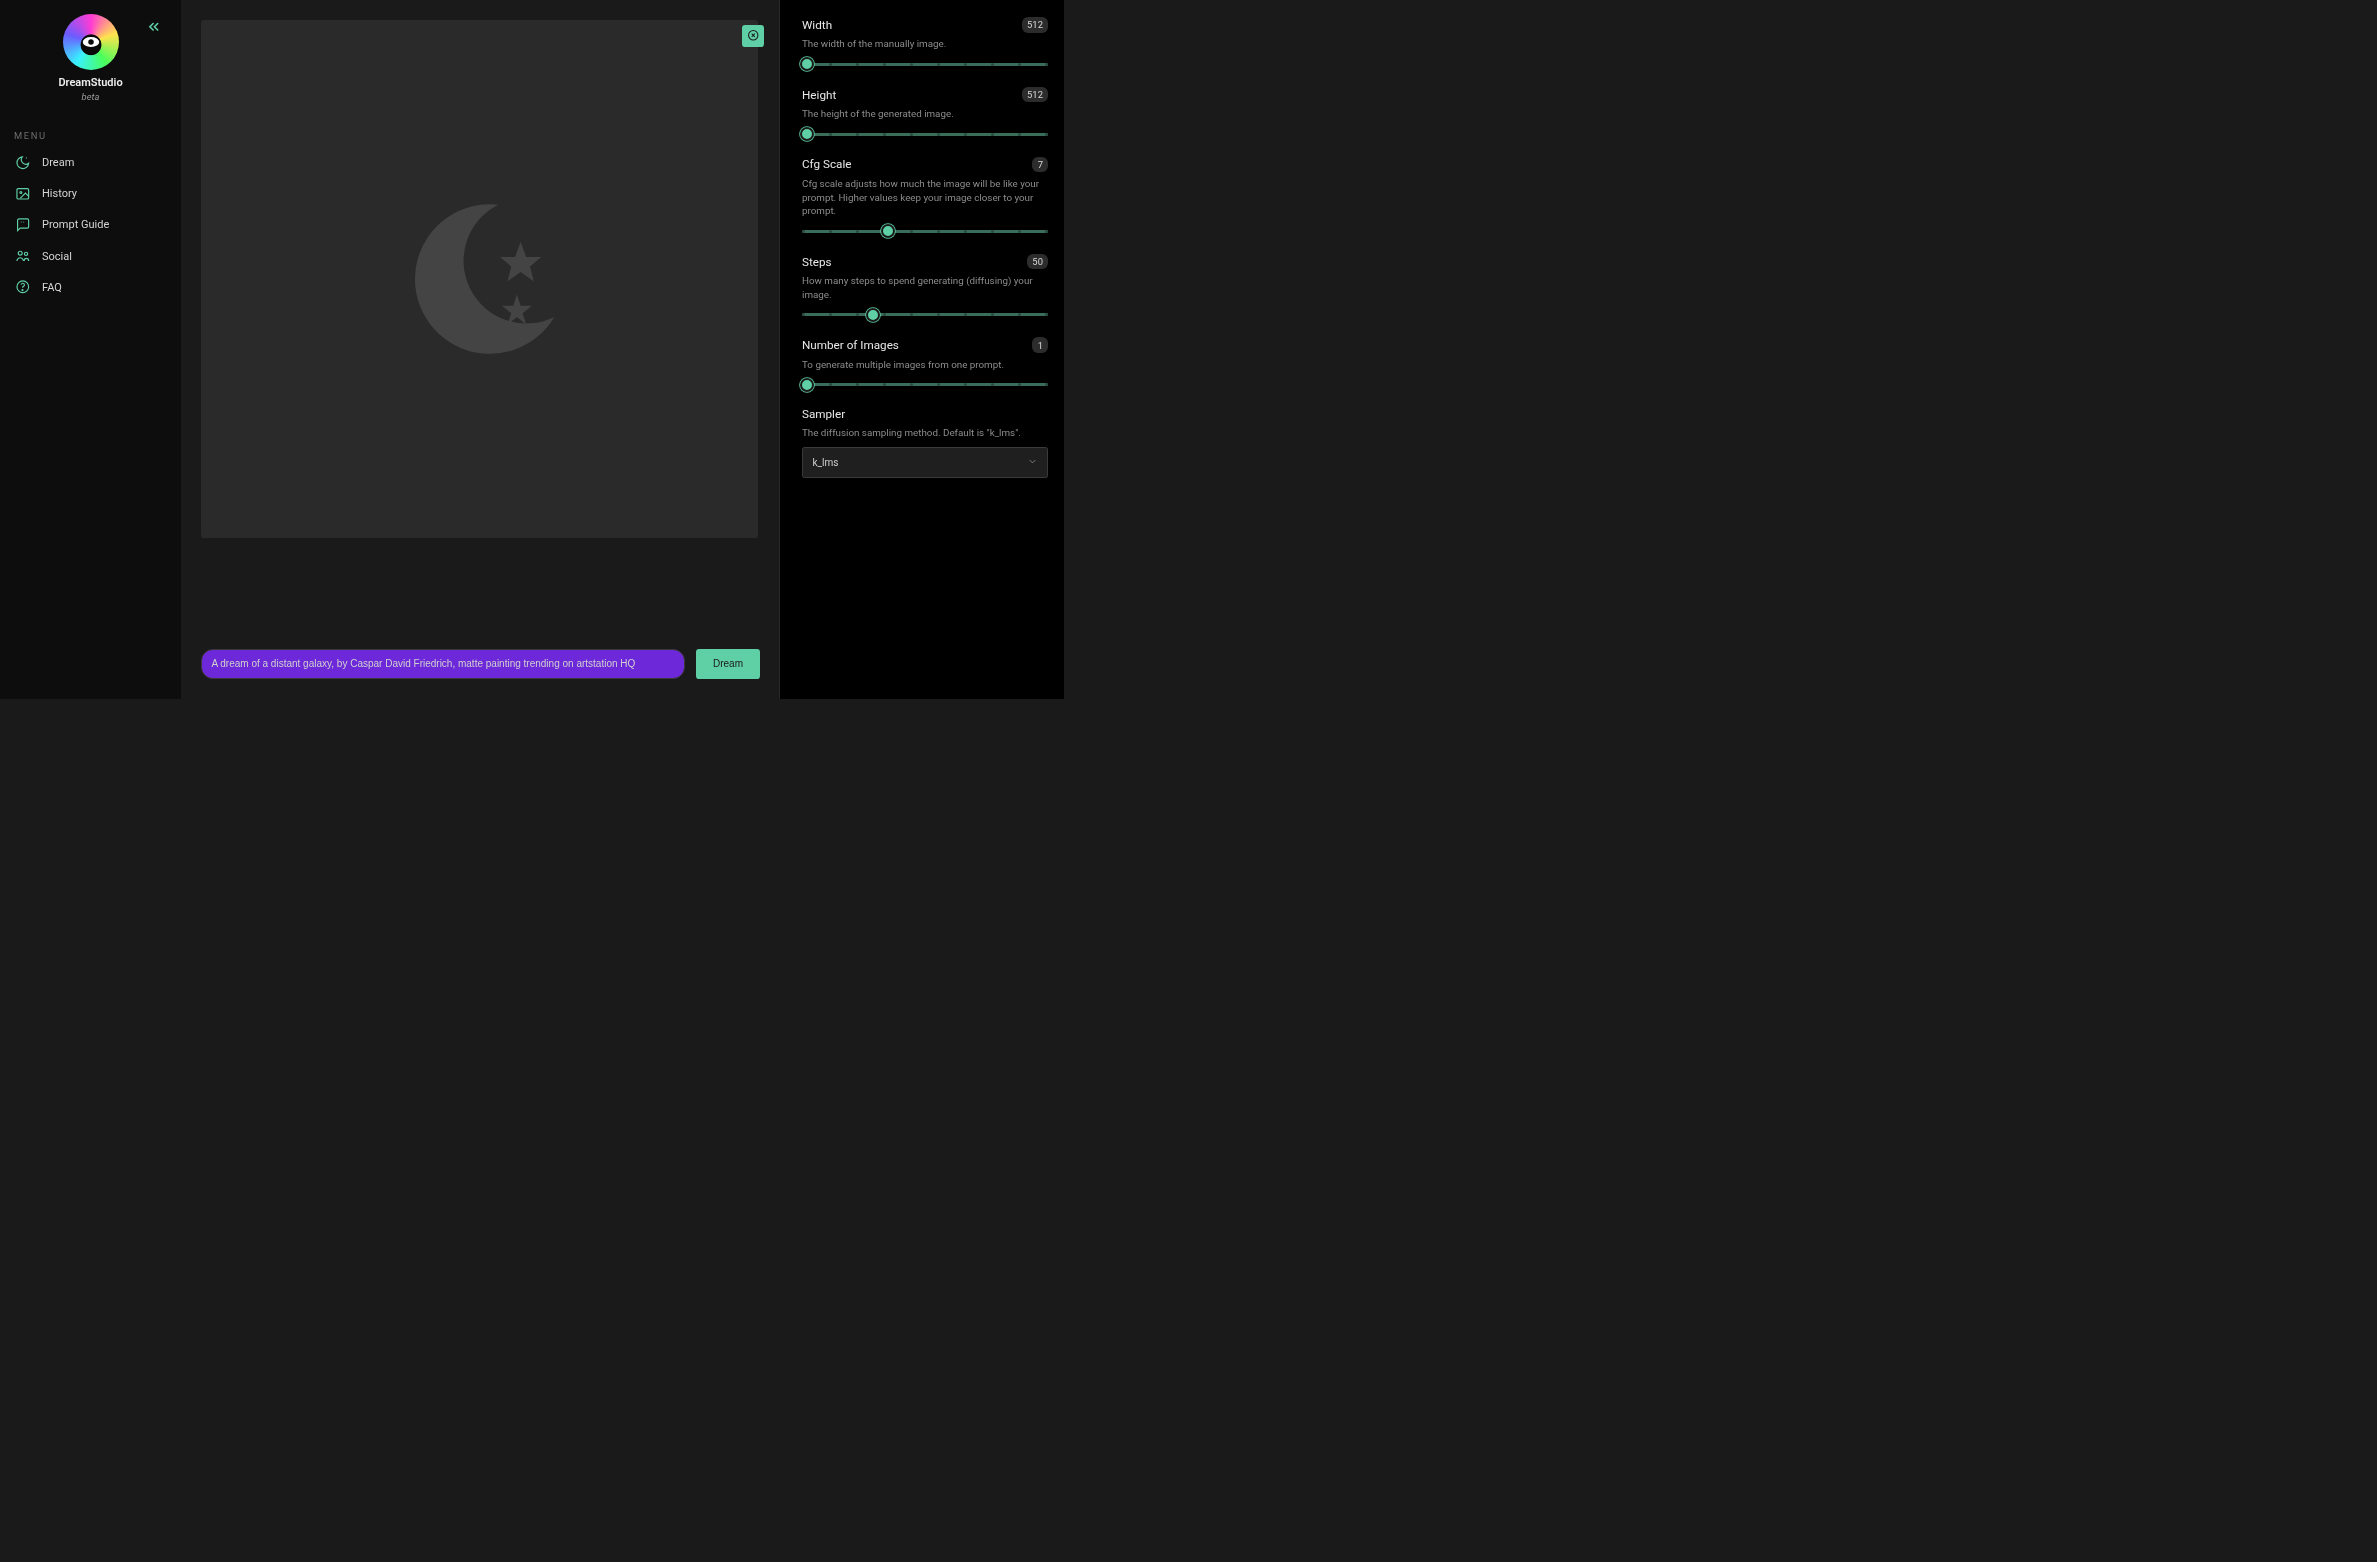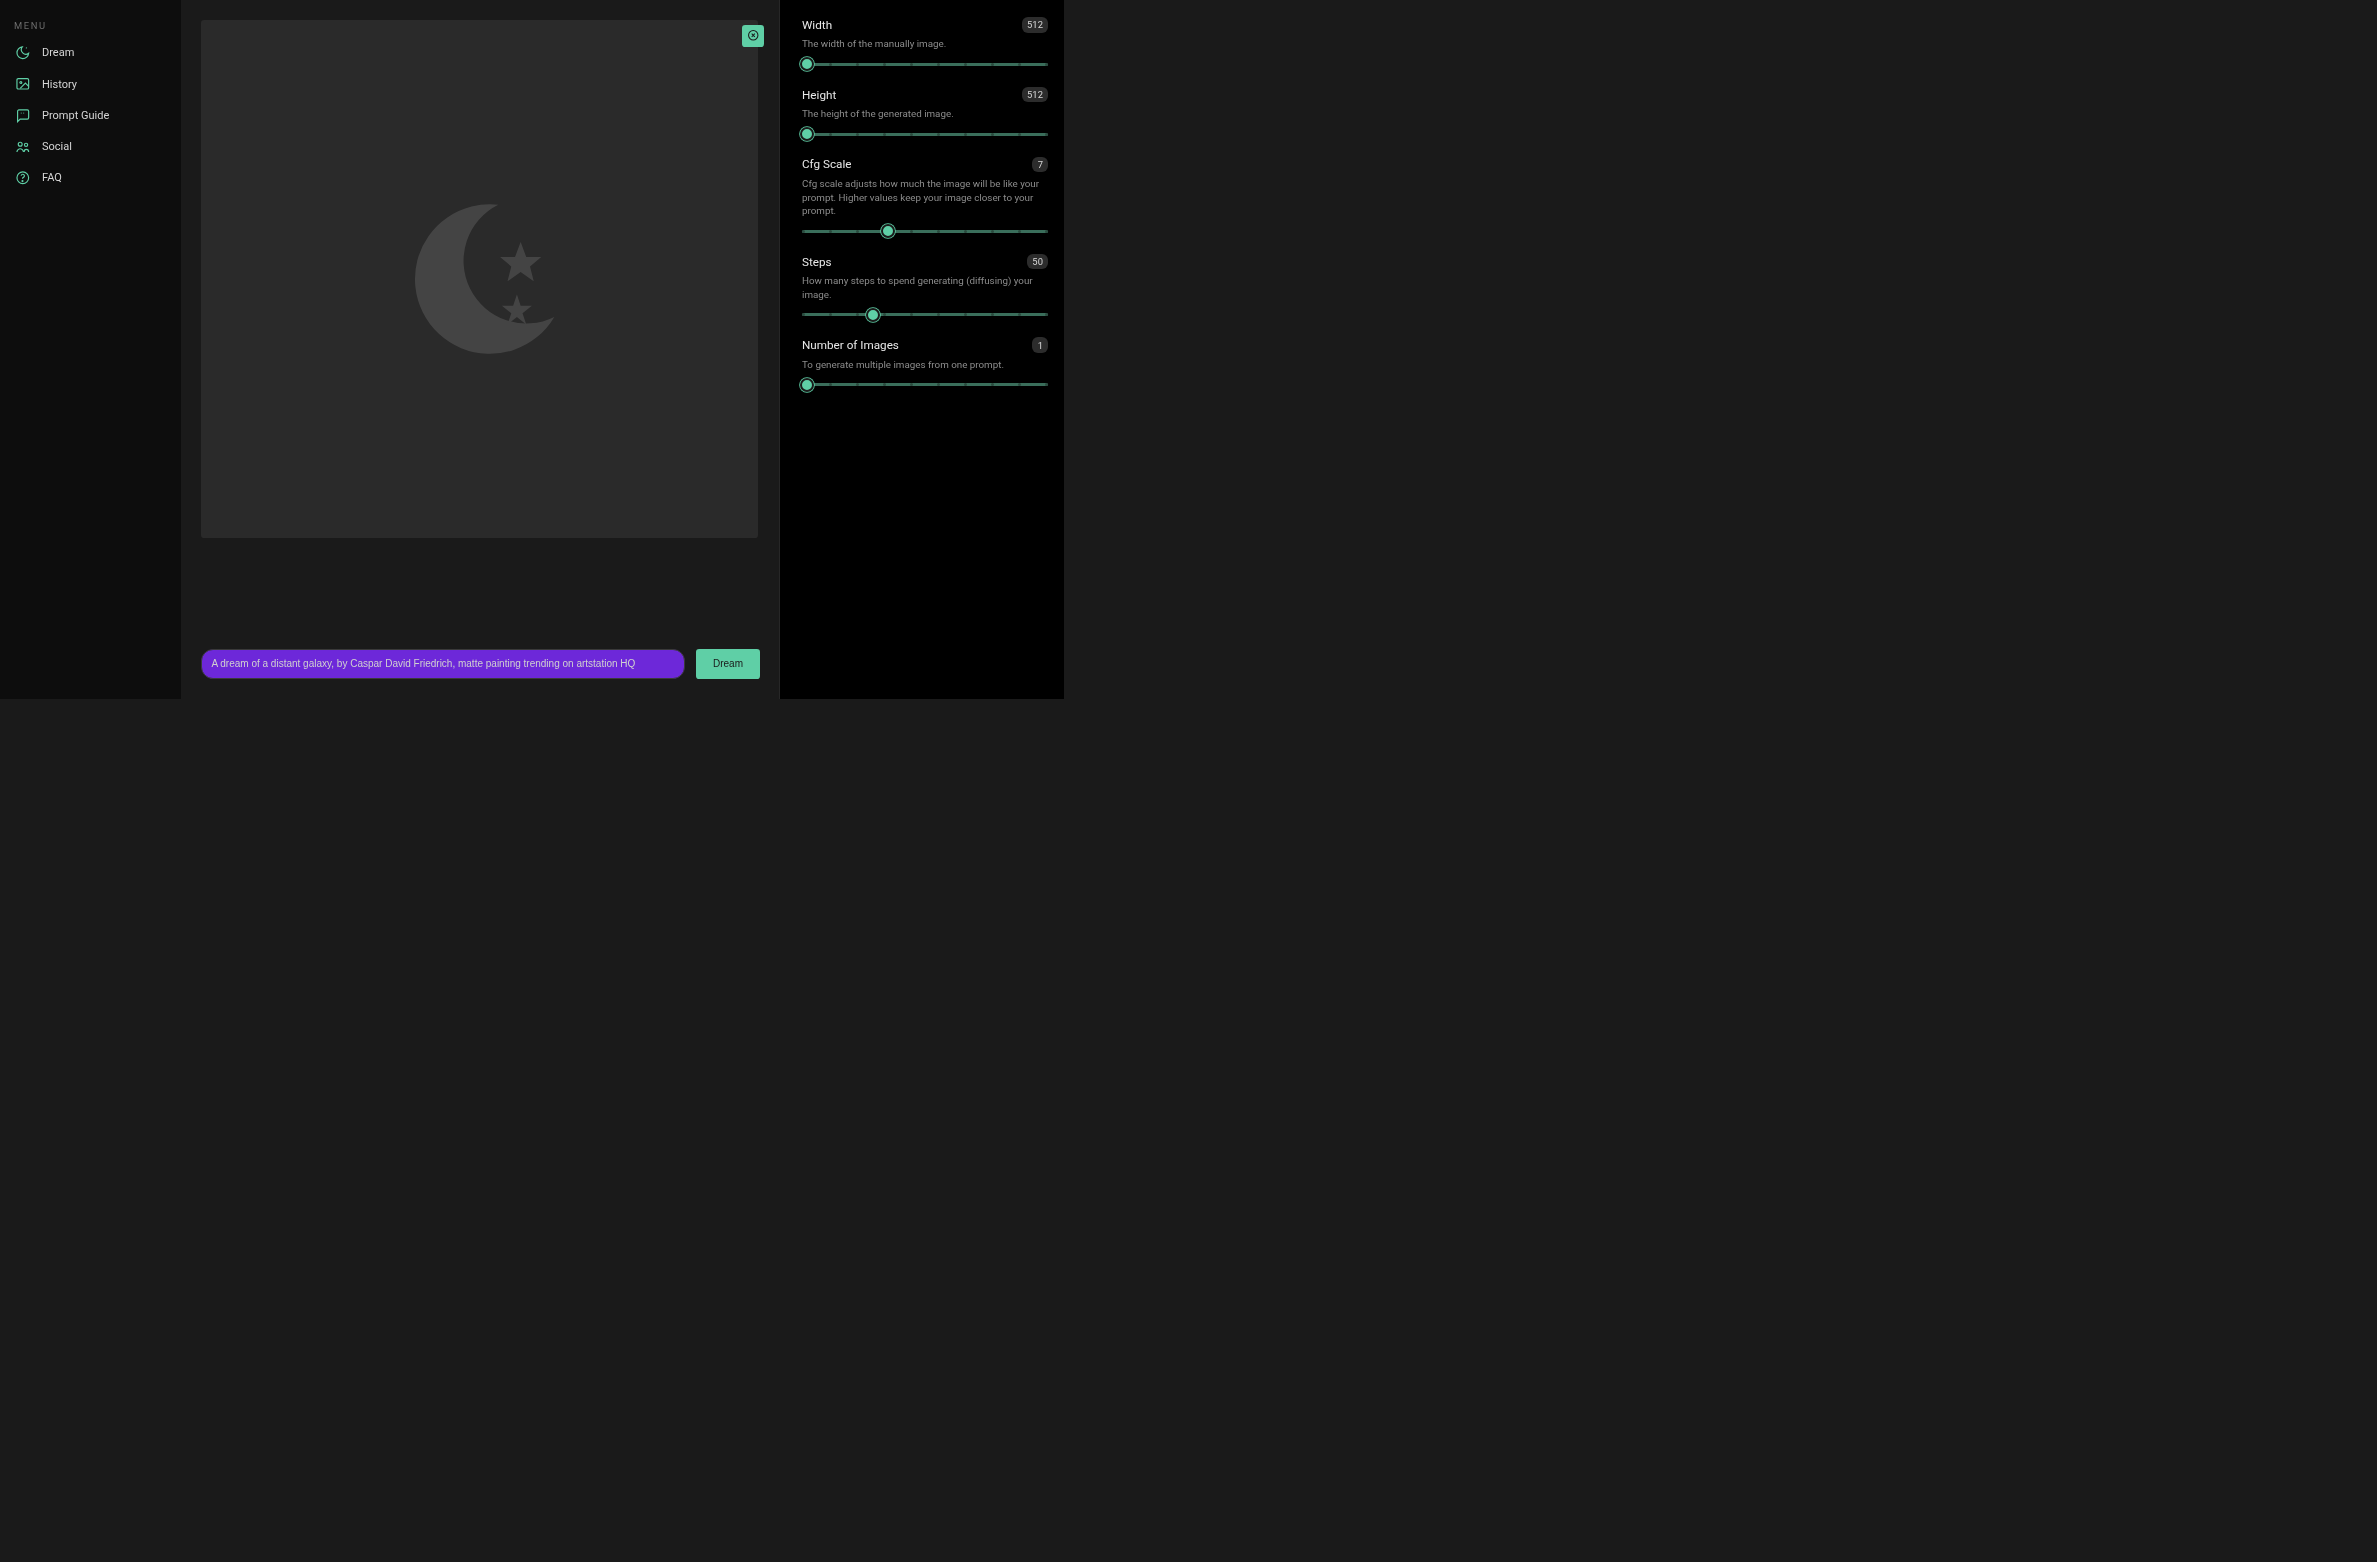--- a/index.html
+++ b/index.html
@@ -264,20 +264,36 @@
     border-radius: 50%;
     top: 1.6px; left: 1.6px;
   }
 </style>
 </head>
 <body>
 
 <div class="app">
 
   <aside class="sidebar">
+    <div class="sidebar-top">
+      <div class="collapse-btn">
+        <svg width="15.6" height="15.6" viewBox="0 0 24 24" fill="none" stroke="currentColor" stroke-width="2.5" stroke-linecap="round">
+            <polyline points="11 17 6 12 11 7"></polyline>
+            <polyline points="18 17 13 12 18 7"></polyline>
+          </svg>
+      </div>
+      <div class="logo-circle">
+        <svg class="logo-eye" width="22" height="22" viewBox="0 0 24 24" fill="#fff">
+            <ellipse cx="12" cy="12" rx="9" ry="5.5"></ellipse>
+            <circle cx="12" cy="12" r="3" fill="#0a0a0a"></circle>
+          </svg>
+      </div>
+      <div class="brand-name">DreamStudio</div>
+      <div class="brand-sub">beta</div>
+    </div>
     <div class="menu-header">MENU</div>
 
     <div class="menu-item">
       <span class="mi-icon">
         <svg width="15.6" height="15.6" viewBox="0 0 24 24" fill="none" stroke="currentColor" stroke-width="1.8">
             <path d="M21 12.8A9 9 0 1 1 11.2 3a7 7 0 0 0 9.8 9.8z"></path>
             <path d="M17 4l1 1"></path>
           </svg>
       </span>
       <span>Dream</span>
@@ -468,17 +484,31 @@
               <span></span>
               <span></span>
               <span></span>
               <span></span>
             </div>
           </div>
         <div class="thumb" style="left: 2%;"></div>
       </div>
     </div>
 
+    <div class="setting">
+      <div class="setting-head">
+        <span class="setting-label">Sampler</span>
+      </div>
+      <div class="setting-desc">The diffusion sampling method. Default is "k_lms".</div>
+      <div class="select-box">
+        <span>k_lms</span>
+        <span>
+          <svg width="11" height="11" viewBox="0 0 24 24" fill="none" stroke="#888" stroke-width="2">
+              <polyline points="6 9 12 15 18 9"></polyline>
+            </svg>
+        </span>
+      </div>
+    </div>
 
 
   </div>
 </div>
 
 
 </body></html>

